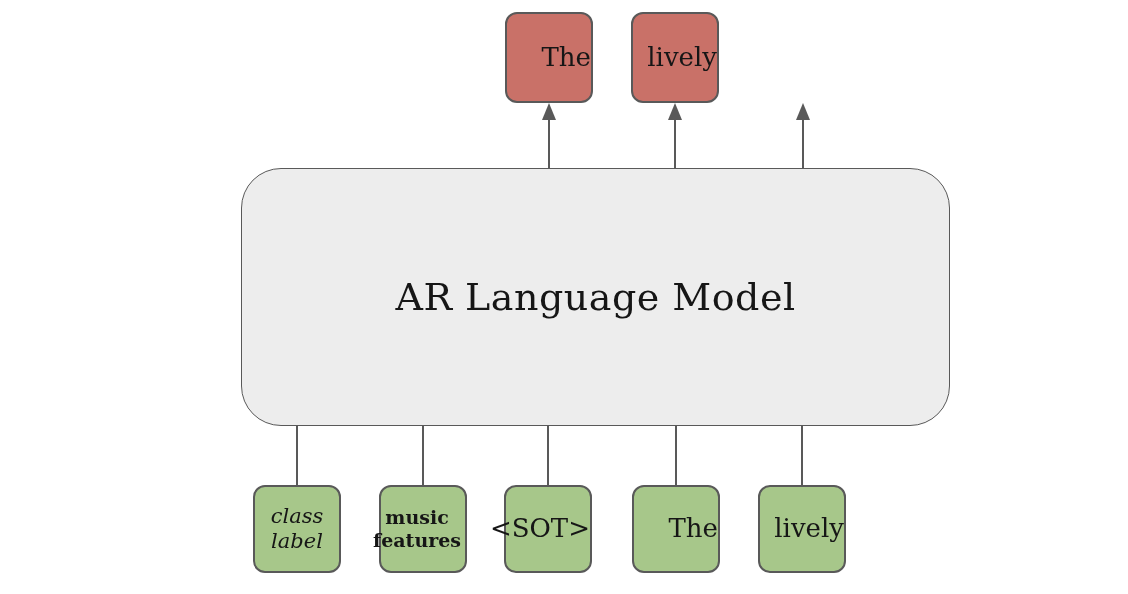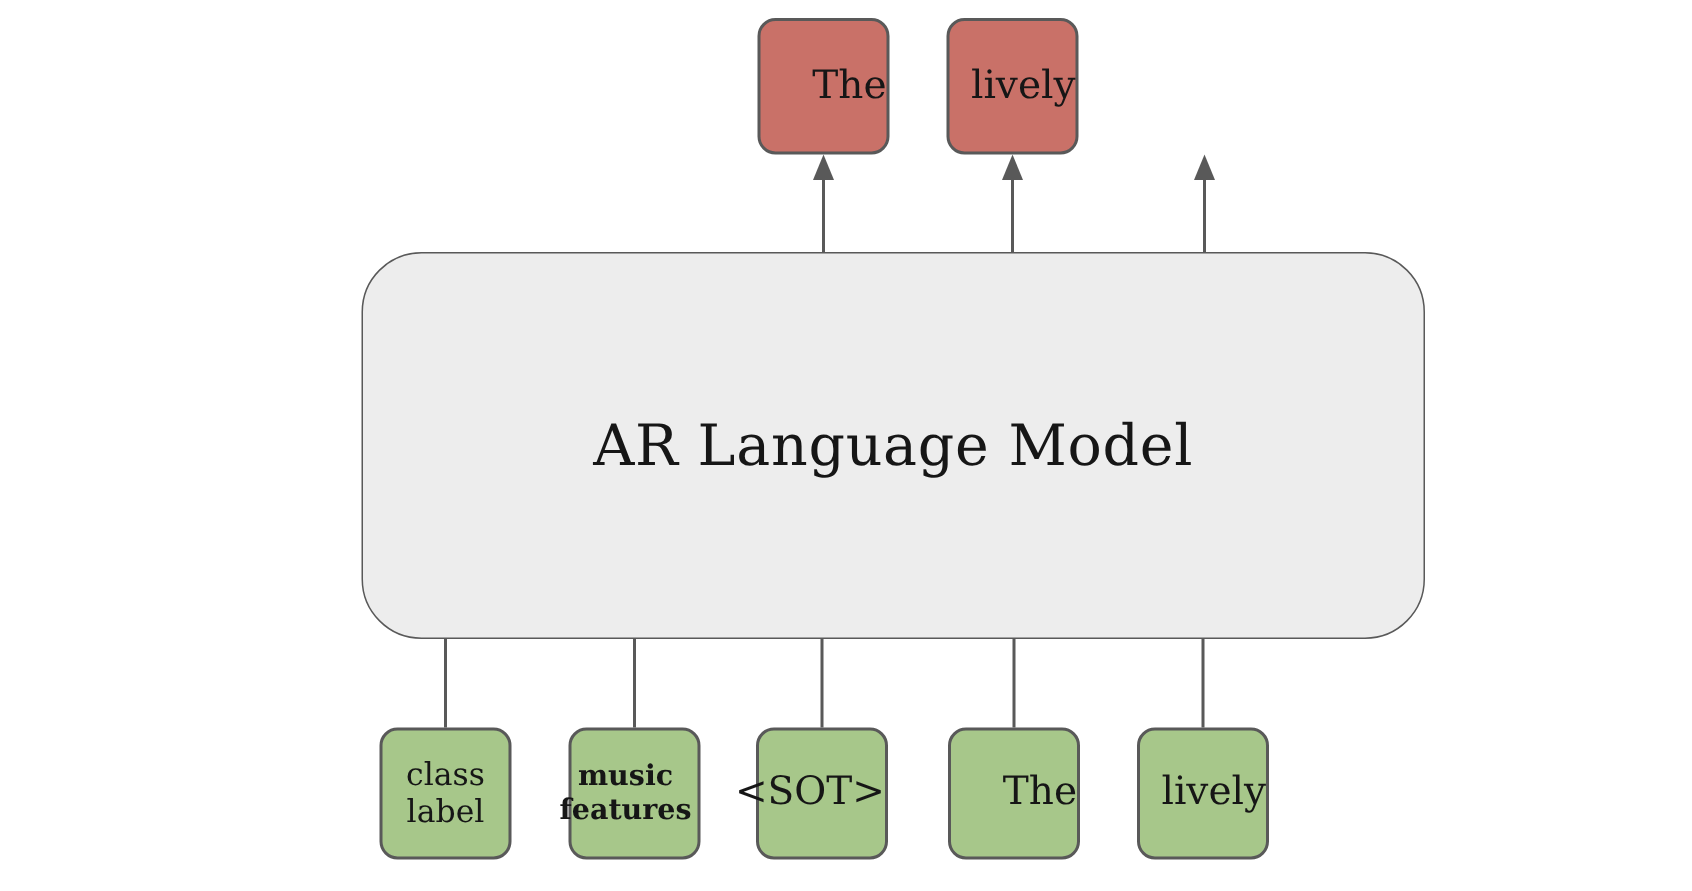--- a/index.html
+++ b/index.html
@@ -37,21 +37,21 @@
     background: var(--output-fill, #c97168);
   }
   .token.input {
     top: 485px;
     height: 88px;
     background: var(--input-fill, #a7c78a);
   }
   .out-0 { left: 505px; }
   .out-1 { left: 631px; }
   .out-2 { left: 759px; }
-  .in-0 { left: 253px; font-size: 21px; line-height: 1.18; padding: 0 6px; }
+  .in-0 { left: 253px; font-size: 21px; line-height: 1.18; padding: 0 6px; font-style: italic; }
   .in-1 { left: 379px; font-size: 19px; line-height: 1.22; padding: 0 4px; font-weight: bold; }
   .in-2 { left: 504px; }
   .in-3 { left: 632px; }
   .in-4 { left: 758px; }
   .model {
     position: absolute;
     left: 194px;
     top: 168px;
     width: 709px;
     height: 258px;

